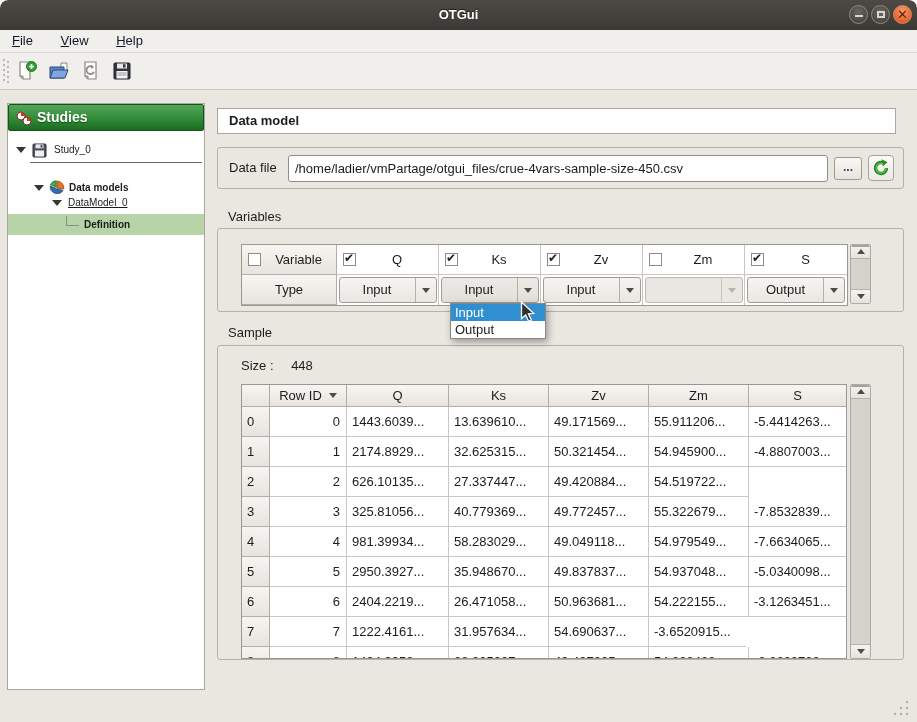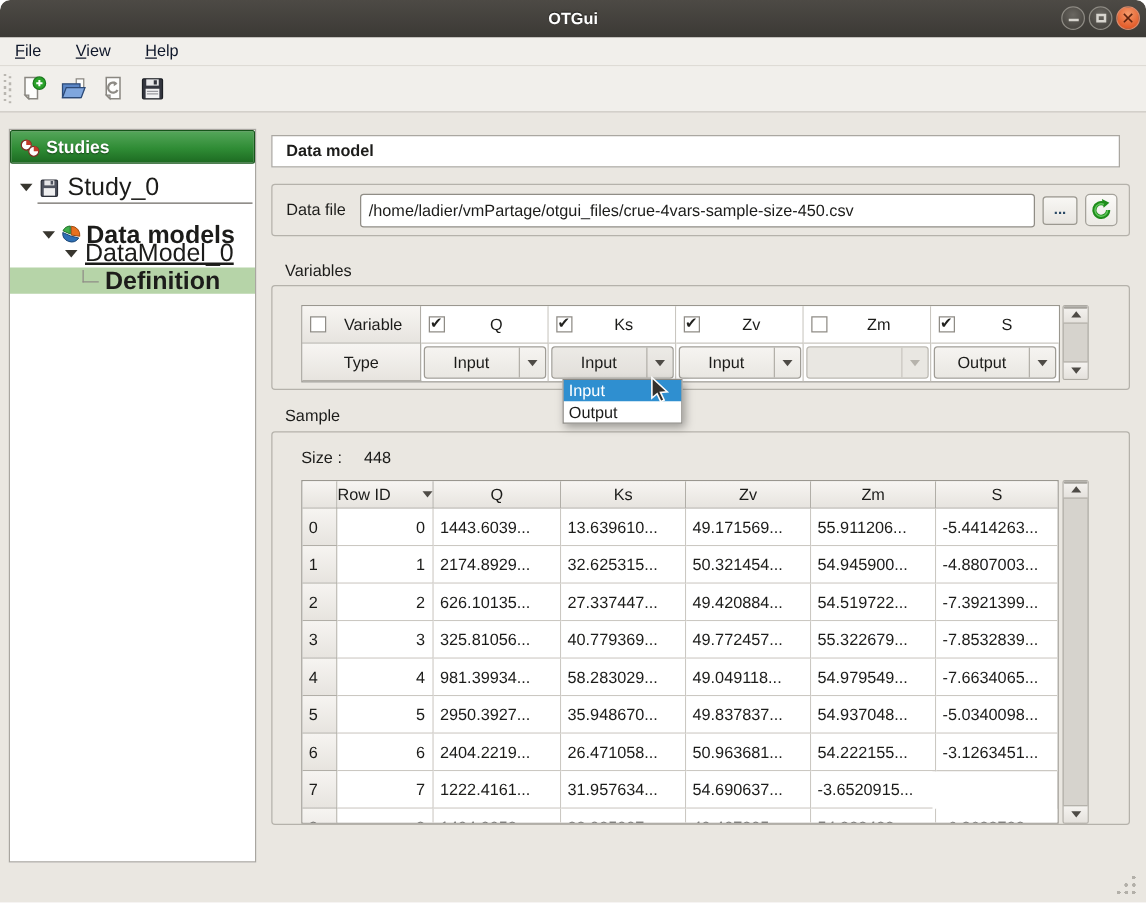--- a/index.html
+++ b/index.html
@@ -30,21 +30,21 @@
     background-size:2px 100%,2px 100%; background-position:0 0,4px 2px; background-repeat:repeat-y; }
   .tb-btn { position:absolute; top:58px; width:26px; height:26px; border-radius:3px; }
   .tb-btn svg { position:absolute; left:2px; top:2px; }
 
   
   .sidebar { position:absolute; left:7px; top:103px; width:198px; height:587px; background:#fff; border:1px solid #a9a6a0; }
   .studies-header { position:absolute; left:0; top:0; width:196px; height:27px;
     background:linear-gradient(#55a65a,#2f8c35 55%,#1d6b22); border:1px solid #155519; border-radius:2px;
     color:#fff; font-weight:bold; font-size:14px; line-height:25px; padding-left:28px; text-shadow:0 1px 1px rgba(0,0,0,.45); }
   .studies-header svg { position:absolute; left:7px; top:6px; }
-  .tree-row { position:absolute; left:0; width:196px; height:22px; font-size:20px; line-height:22px; }
+  .tree-row { position:absolute; left:0; width:196px; height:22px; font-size:10px; line-height:22px; }
   .tree-arrow { position:absolute; width:0; height:0; border-left:5px solid transparent; border-right:5px solid transparent; border-top:6px solid #38362f; top:8px; }
   .tree-label { position:absolute; top:0; white-space:nowrap; }
   .row-study { top:35px; }
   .row-sep { position:absolute; left:22px; top:58px; width:172px; border-top:1px solid #6d6a64; }
   .row-datamodels { top:62px;margin-top:11px; }
   .row-datamodel0 { top:88px; }
   .row-definition { top:110px; height:21px; background:#b6d4a8; }
   .branch-elbow { position:absolute; left:58px; top:2px; width:13px; height:10px; border-left:1px solid #8f8c86; border-bottom:1px solid #8f8c86; }
 
   
@@ -95,21 +95,21 @@
   .size-line { position:absolute; left:23px; top:12px; font-size:13px; }
   .size-line .v { margin-left:14px; }
   .stable { position:absolute; left:23px; top:38px; width:606px; height:275px; border:1px solid #9a978f; background:#fff; overflow:hidden; }
   .shead { display:flex; height:22px; }
   .sh { background:linear-gradient(#f7f5f2,#e7e4df); border-right:1px solid #b1aea7; border-bottom:1px solid #b1aea7; font-size:13px; display:flex; align-items:center; justify-content:center; }
   .srow { display:flex; height:30px; }
   .svh { background:linear-gradient(#f6f4f1,#e7e4df); border-right:1px solid #b1aea7; border-bottom:1px solid #b1aea7; font-size:13px; display:flex; align-items:center; padding-left:5px; }
   .sc { background:#fff; border-right:1px solid #cbc8c2; border-bottom:1px solid #cbc8c2; font-size:13px; display:flex; align-items:center; white-space:nowrap; overflow:hidden; }
   .sc.num { justify-content:flex-end; padding-right:6px; }
   .sc.val { padding-left:5px; }
-  .c-vh { width:28px; } .c-rowid { width:77px;justify-content:space-between; } .c-q { width:102px; } .c-ks { width:100px; } .c-zv { width:100px; } .c-zm { width:100px; } .c-s { width:97px; border-right:none; }
+  .c-vh { width:28px; } .c-rowid { width:77px; } .c-q { width:102px; } .c-ks { width:100px; } .c-zv { width:100px; } .c-zm { width:100px; } .c-s { width:97px; border-right:none; }
   .sortind { margin-left:7px; }
 
   
   .vscroll { position:absolute; width:21px; border:1px solid #aeaba4; background:#d6d3cd; border-radius:2px; }
   .sb-btn { position:absolute; left:0; width:19px; height:14px; background:linear-gradient(#f5f3f0,#e5e2dd); display:flex; align-items:center; justify-content:center; }
   .sb-btn.up { top:0; border-bottom:1px solid #b5b2ab; }
   .sb-btn.down { bottom:0; border-top:1px solid #b5b2ab; }
   .sb-thumb { position:absolute; left:0px; width:19px; background:linear-gradient(#fcfbfa,#efedea); border:1px solid #a5a29c; border-radius:2px; }
 
   .resize-grip { position:absolute; left:893px; top:699px; width:17px; height:17px;
@@ -373,21 +373,20 @@
         <div class="sc val c-zm">54.945900...</div>
         <div class="sc val c-s">-4.8807003...</div>
       </div>
       <div class="srow">
         <div class="svh c-vh">2</div>
         <div class="sc num c-rowid">2</div>
         <div class="sc val c-q">626.10135...</div>
         <div class="sc val c-ks">27.337447...</div>
         <div class="sc val c-zv">49.420884...</div>
         <div class="sc val c-zm">54.519722...</div>
-        <div class="sc val c-s">-7.3921399...</div>
       </div>
       <div class="srow">
         <div class="svh c-vh">3</div>
         <div class="sc num c-rowid">3</div>
         <div class="sc val c-q">325.81056...</div>
         <div class="sc val c-ks">40.779369...</div>
         <div class="sc val c-zv">49.772457...</div>
         <div class="sc val c-zm">55.322679...</div>
         <div class="sc val c-s">-7.8532839...</div>
       </div>

